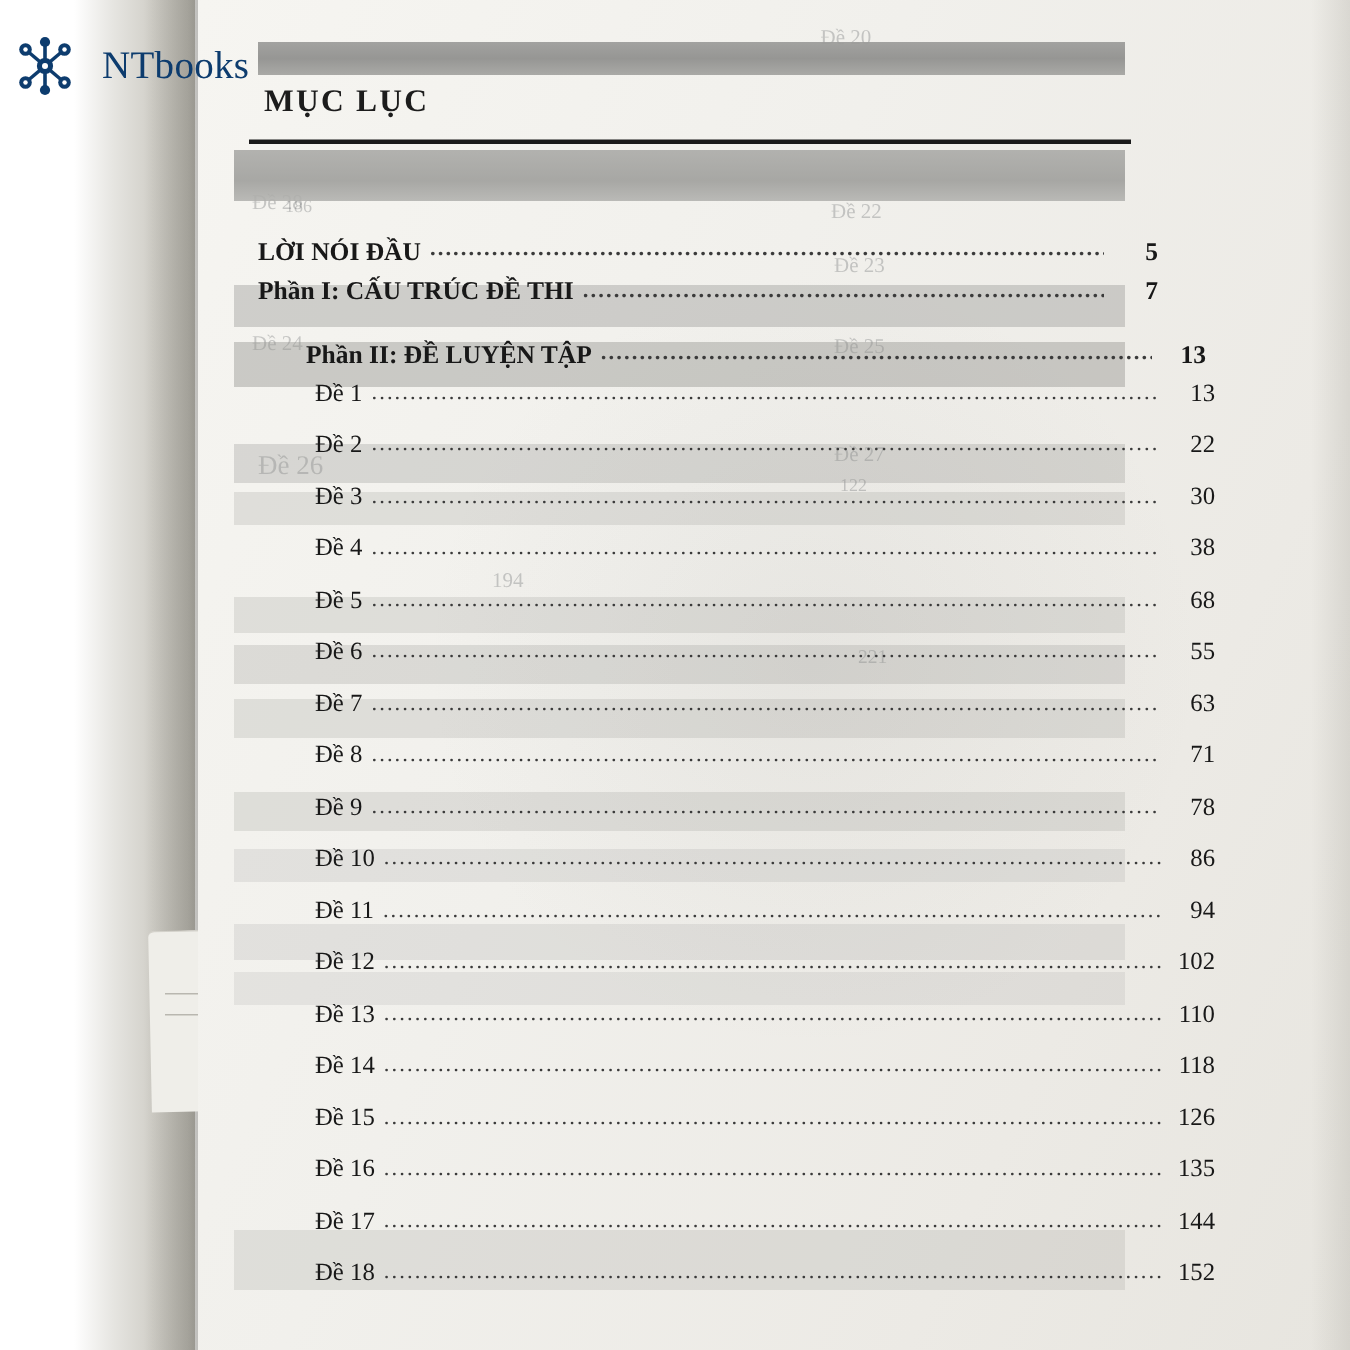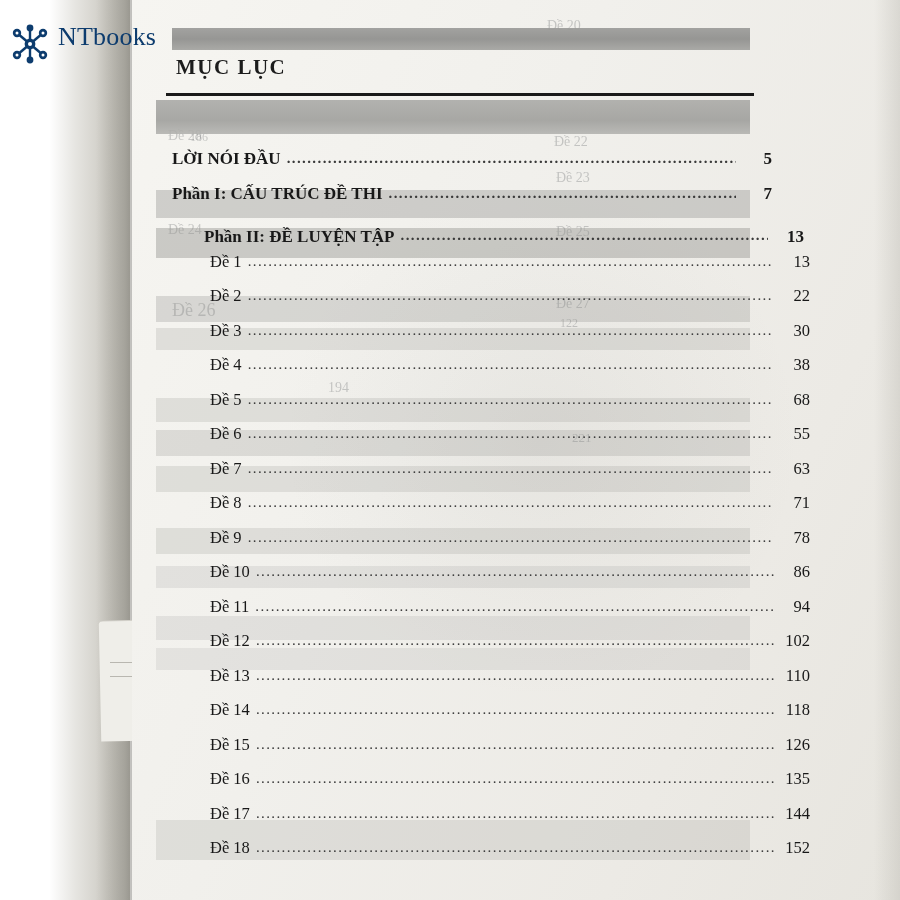--- a/index.html
+++ b/index.html
@@ -152,42 +152,42 @@
     letter-spacing: 1.4px;
     transform: translateY(-1px);
   }
   .toc-row .pg {
     white-space: nowrap;
     min-width: 34px;
     text-align: right;
     font-size: 16.5px;
   }
 
-  .lvl-0 { font-weight: bold; font-size: 17px; padding-left: 6px; }
+  .lvl-0 { font-weight: bold; font-size: 17px; padding-left: 6px; align-items: center; }
   .lvl-0 .pg { font-weight: bold; font-size: 17px; }
   .lvl-1 { font-weight: bold; font-size: 17px; padding-left: 6px; }
   .lvl-1 .pg { font-weight: bold; font-size: 17px; }
   .lvl-2 { font-weight: bold; font-size: 17px; padding-left: 38px; align-items: center; }
   .lvl-2 .pg { font-weight: bold; font-size: 17px; }
   .lvl-3 { padding-left: 44px; font-size: 16.5px; }
 
   
   .hl {
     position: absolute;
     background: rgba(150,150,147,0.40);
     pointer-events: none;
   }
 
   
   .logo {
     position: absolute;
     left: 8px; top: 22px;
     display: flex;
-    align-items: flex-start;
-    gap: 6px;
+    align-items: center;
+    gap: 16px;
     z-index: 50;
   }
   .logo-mark {
     width: 44px; height: 44px;
     position: relative;
   }
   .logo-text {
     font-family: "Liberation Serif", serif;
     font-size: 26px;
     color: #0d3c6e;

